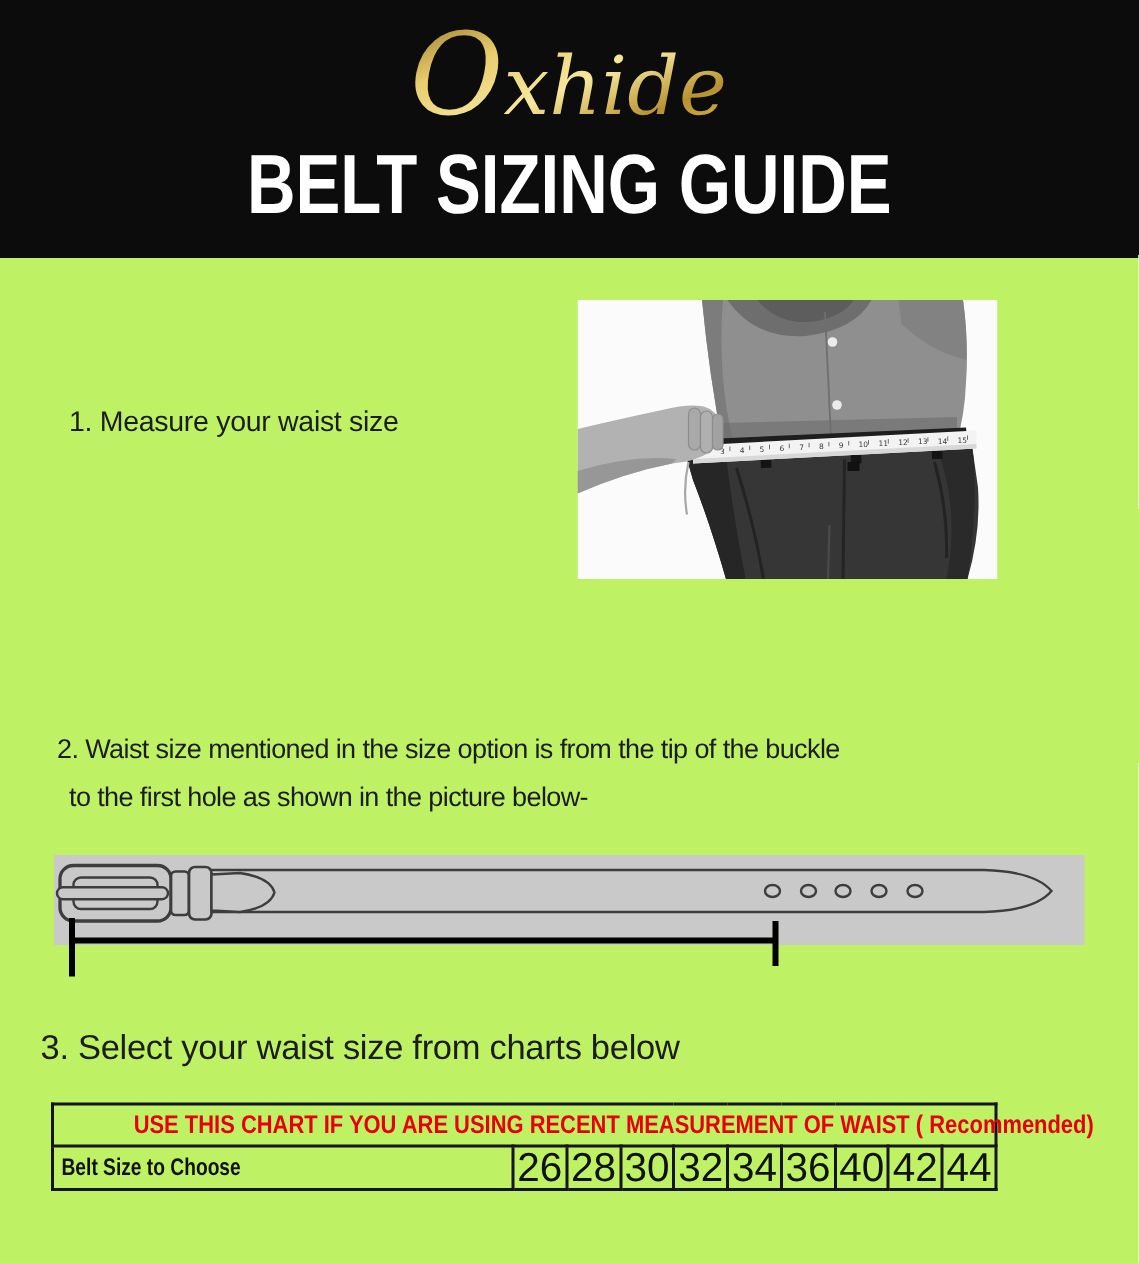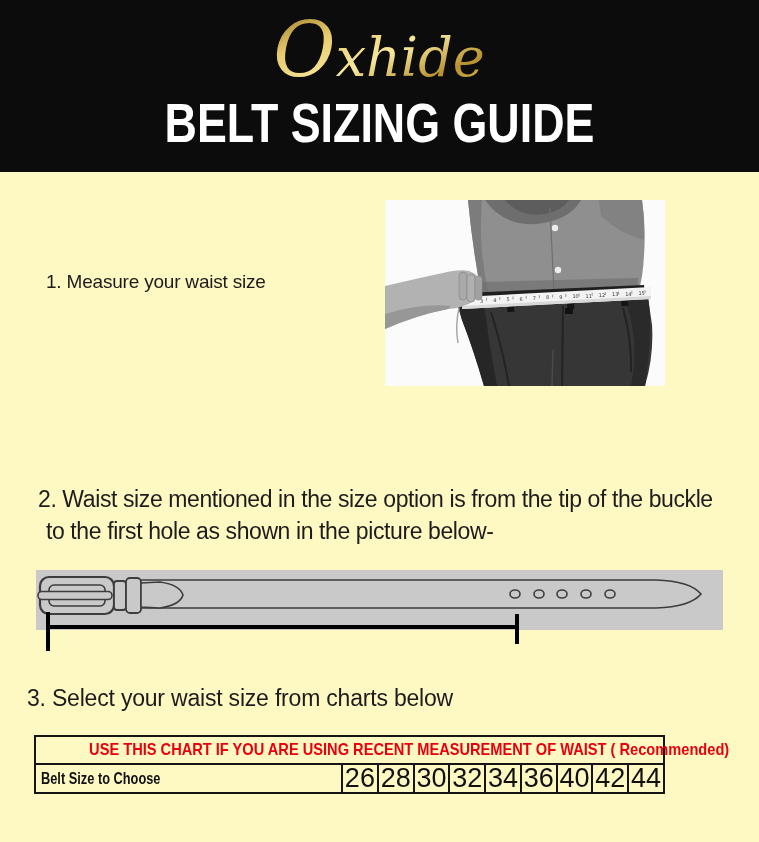--- a/index.html
+++ b/index.html
@@ -1,31 +1,31 @@
 <!DOCTYPE html>
 <html><head>
 <meta charset="utf-8">
 <style>
   html,body { margin:0; padding:0; background:#ffffff; }
   .page {
     position:relative; width:759px; height:842px; margin:0 auto;
-    background:#fef9c3; overflow:hidden;
+    background:#bef264; overflow:hidden;
     font-family:"Liberation Sans", sans-serif; color:#1c1c1c;
   }
   
   .header { position:absolute; left:0; top:0; width:759px; height:172px; background:#0c0c0c; }
   .logo-svg { position:absolute; left:0; top:4px; width:759px; height:96px; }
   .main-title {
     position:absolute; left:0; top:94px; width:759px; text-align:center;
     color:#ffffff; font-weight:bold; font-size:56px; line-height:58px;
     transform:scaleX(0.80); white-space:nowrap;
   }
   
   .step1 { position:absolute; left:46px; top:271px; font-size:19px; letter-spacing:-0.2px; }
-  .step2 { position:absolute; left:38px; top:483px; font-size:23px; line-height:32px; letter-spacing:-0.4px; }
+  .step2 { position:absolute; left:38px; top:483px; font-size:18px; line-height:32px; letter-spacing:-0.4px; }
   .step2 .line2 { padding-left:8px; }
   .step2 div { white-space:nowrap; }
   .step3 { position:absolute; left:27px; top:685px; font-size:23px; letter-spacing:-0.2px; }
   
   .photo { position:absolute; left:385px; top:200px; width:280px; height:186px; }
   .tape-num { font-size:5px; fill:#3a3a3a; font-family:"DejaVu Sans", sans-serif; }
   .tape-tick { stroke:#5c5c5c; stroke-width:0.6; }
   
   .belt { position:absolute; left:0; top:565px; width:759px; height:90px; }
   

